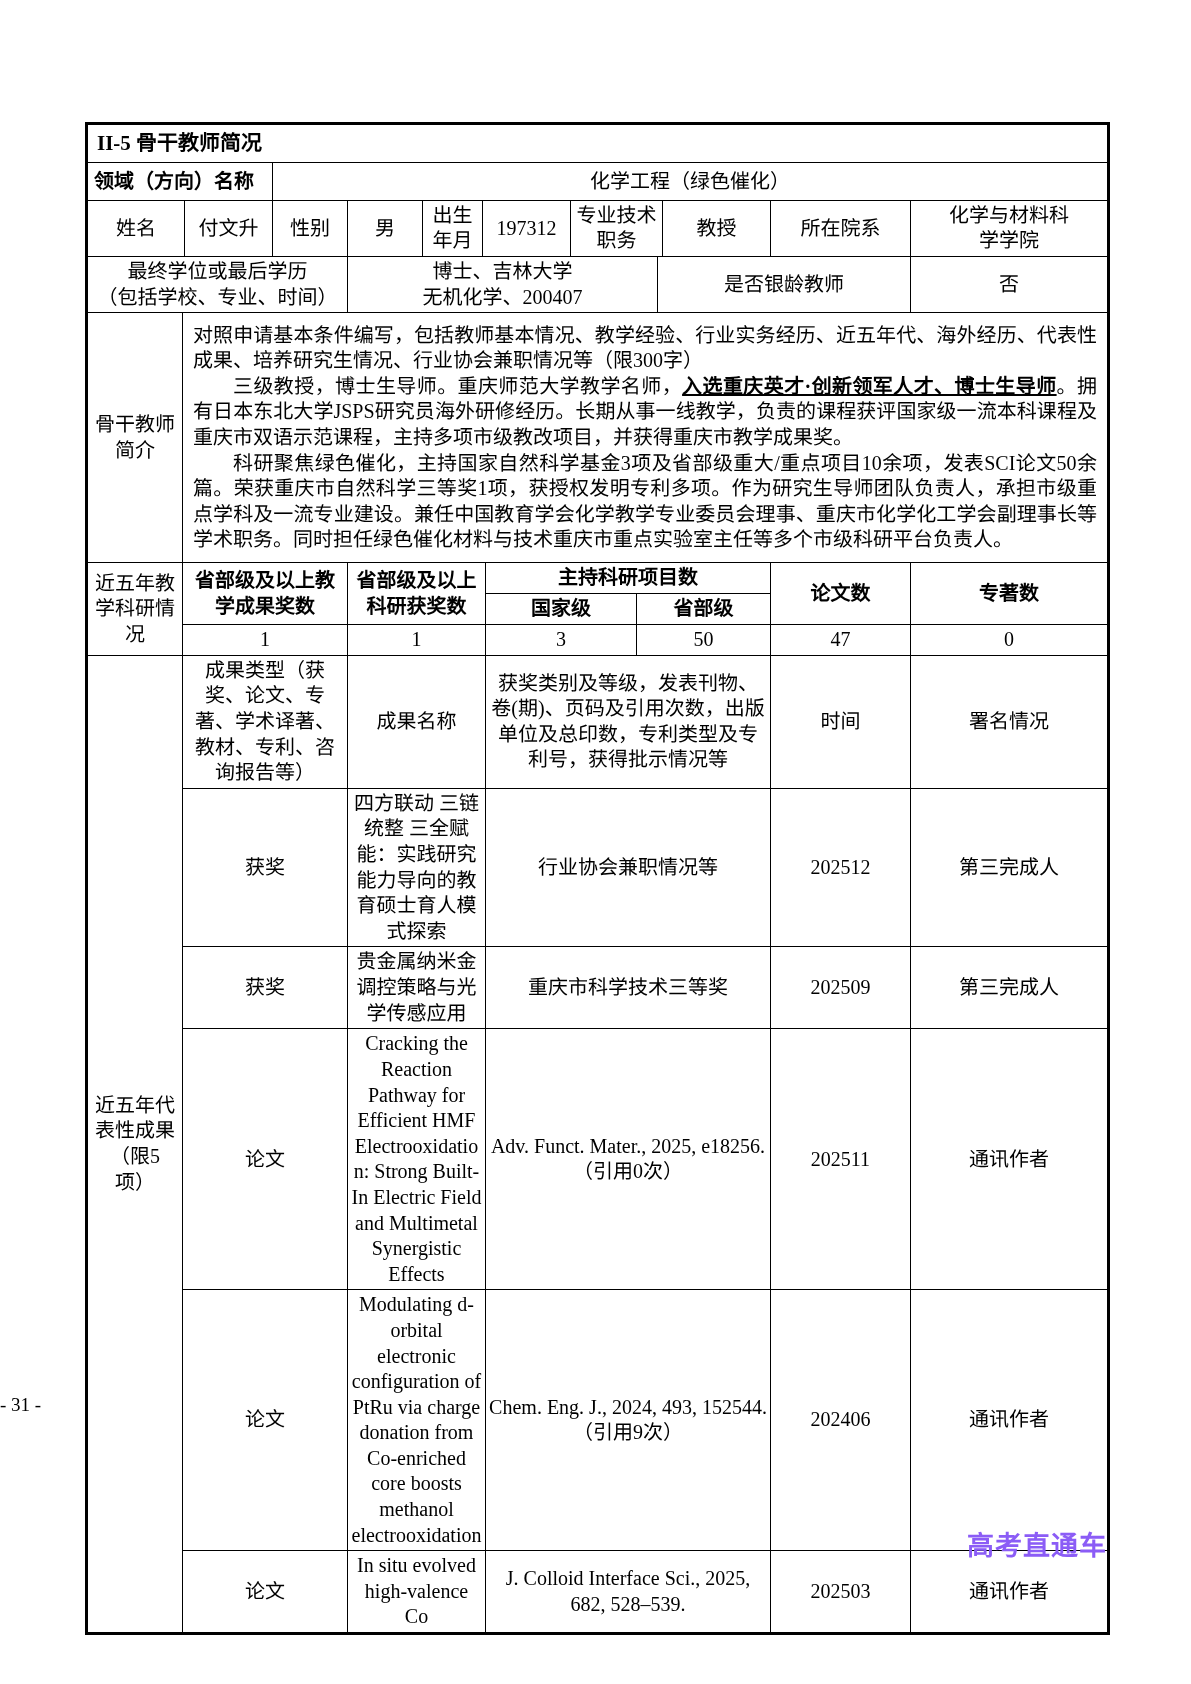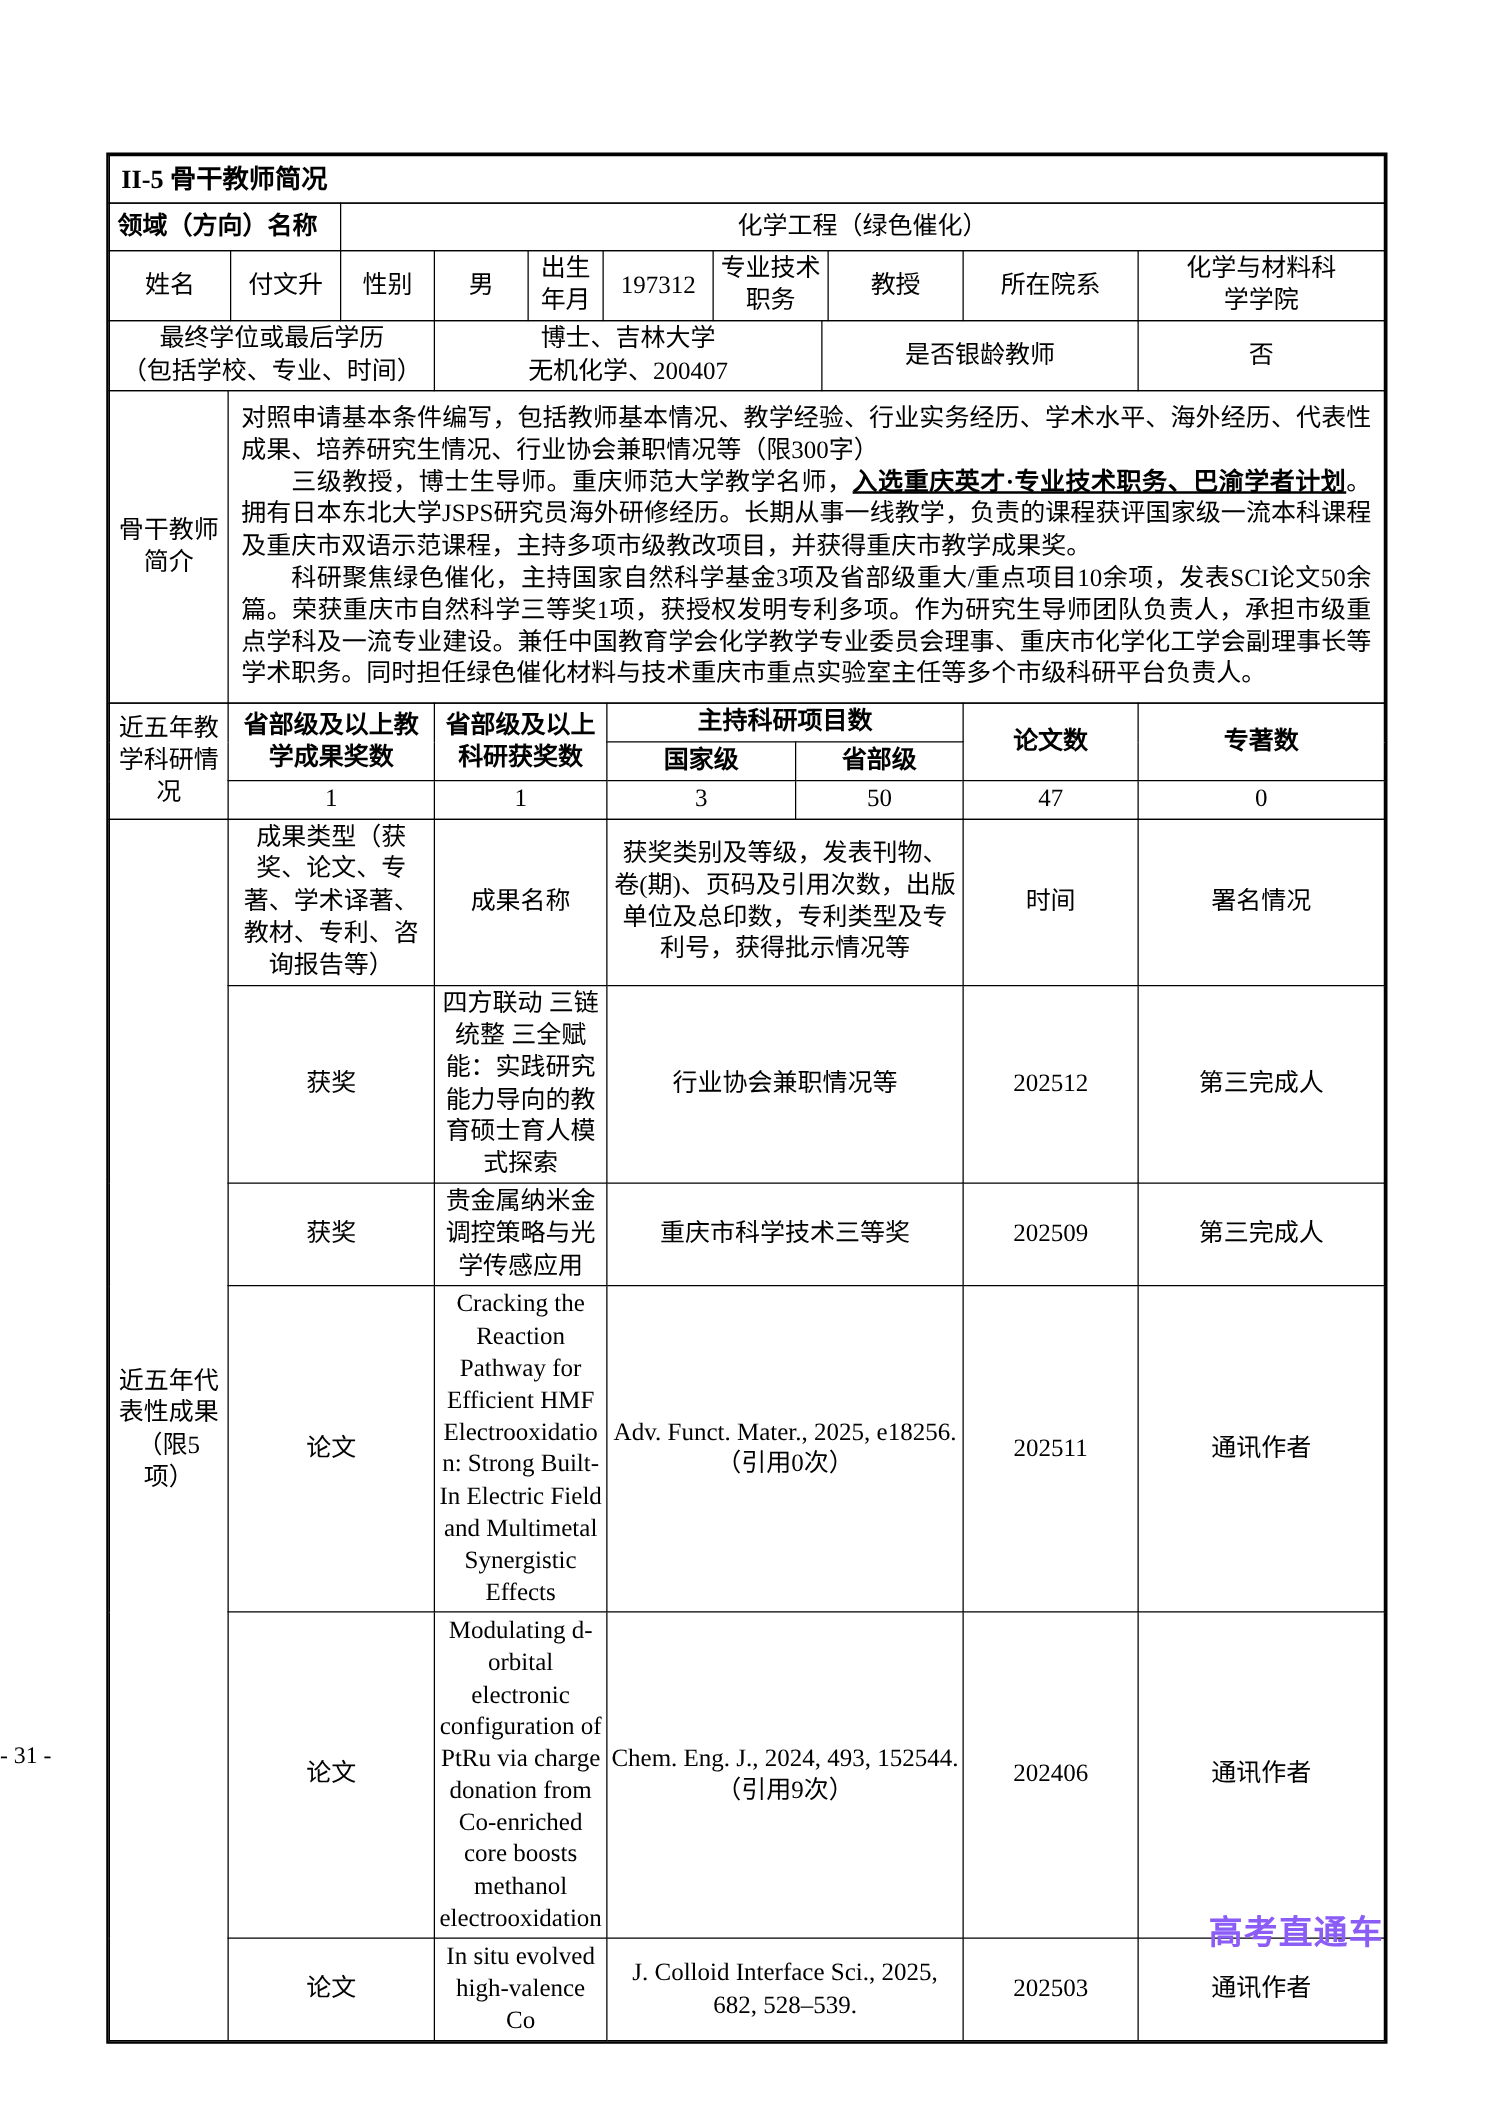--- a/index.html
+++ b/index.html
@@ -150,22 +150,22 @@
         <col style="width:95px">
         <col>
       </colgroup>
     <tbody>
         <tr class="h250">
       <td>
         <span class="bl">骨干教师</span>
         <span class="bl">简介</span>
       </td>
       <td class="intro-td">
-        <p>对照申请基本条件编写，包括教师基本情况、教学经验、行业实务经历、学术水平、海外经历、代表性成果、培养研究生情况、行业协会兼职情况等（限300字）</p>
-        <p class="pi"><span>三级教授，博士生导师。重庆师范大学教学名师，</span><span class="bold-u">入选重庆英才·专业技术职务、巴渝学者计划</span><span>。拥有日本东北大学JSPS研究员海外研修经历。长期从事一线教学，负责的课程获评国家级一流本科课程及重庆市双语示范课程，主持多项市级教改项目，并获得重庆市教学成果奖。</span></p>
+        <p>对照申请基本条件编写，包括教师基本情况、教学经验、行业实务经历、近五年代、海外经历、代表性成果、培养研究生情况、行业协会兼职情况等（限300字）</p>
+        <p class="pi"><span>三级教授，博士生导师。重庆师范大学教学名师，</span><span class="bold-u">入选重庆英才·创新领军人才、博士生导师</span><span>。拥有日本东北大学JSPS研究员海外研修经历。长期从事一线教学，负责的课程获评国家级一流本科课程及重庆市双语示范课程，主持多项市级教改项目，并获得重庆市教学成果奖。</span></p>
         <p class="pi">科研聚焦绿色催化，主持国家自然科学基金3项及省部级重大/重点项目10余项，发表SCI论文50余篇。荣获重庆市自然科学三等奖1项，获授权发明专利多项。作为研究生导师团队负责人，承担市级重点学科及一流专业建设。兼任中国教育学会化学教学专业委员会理事、重庆市化学化工学会副理事长等学术职务。同时担任绿色催化材料与技术重庆市重点实验室主任等多个市级科研平台负责人。</p>
       </td>
     </tr>
   </tbody>
     </table>
 
   <table class="sec">
     <colgroup>
       <col style="width:95px">
         <col style="width:165px">

